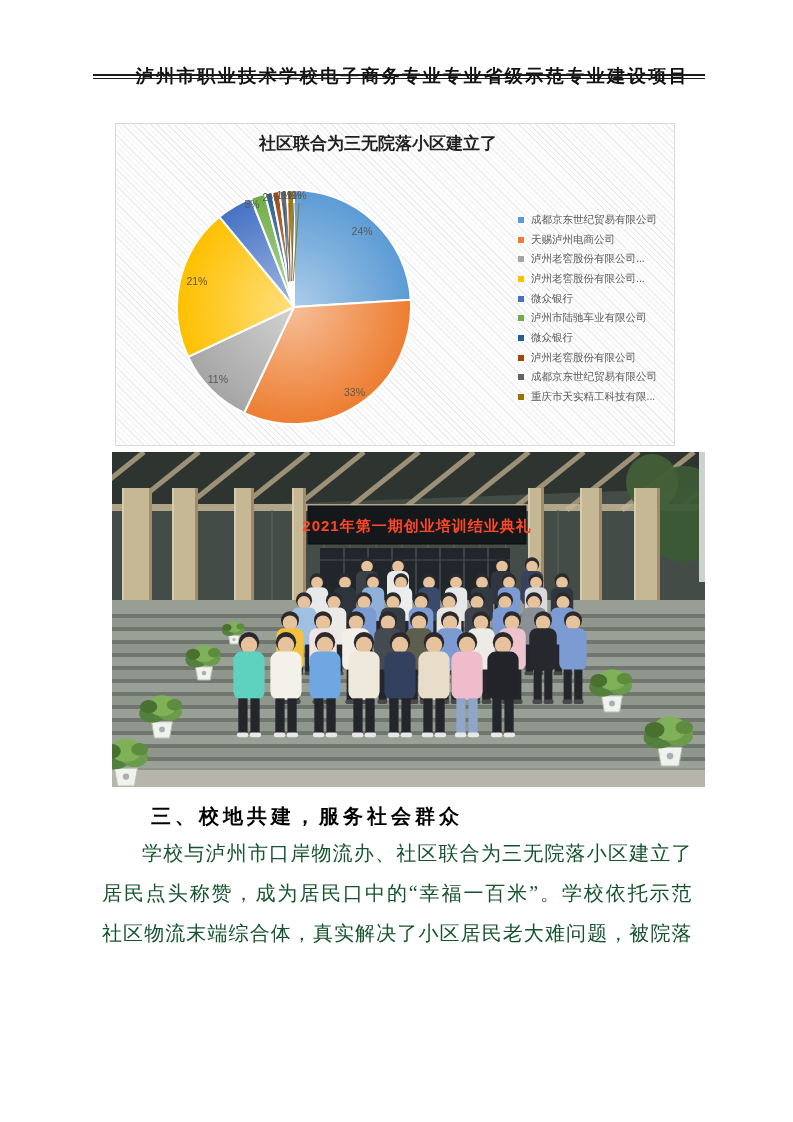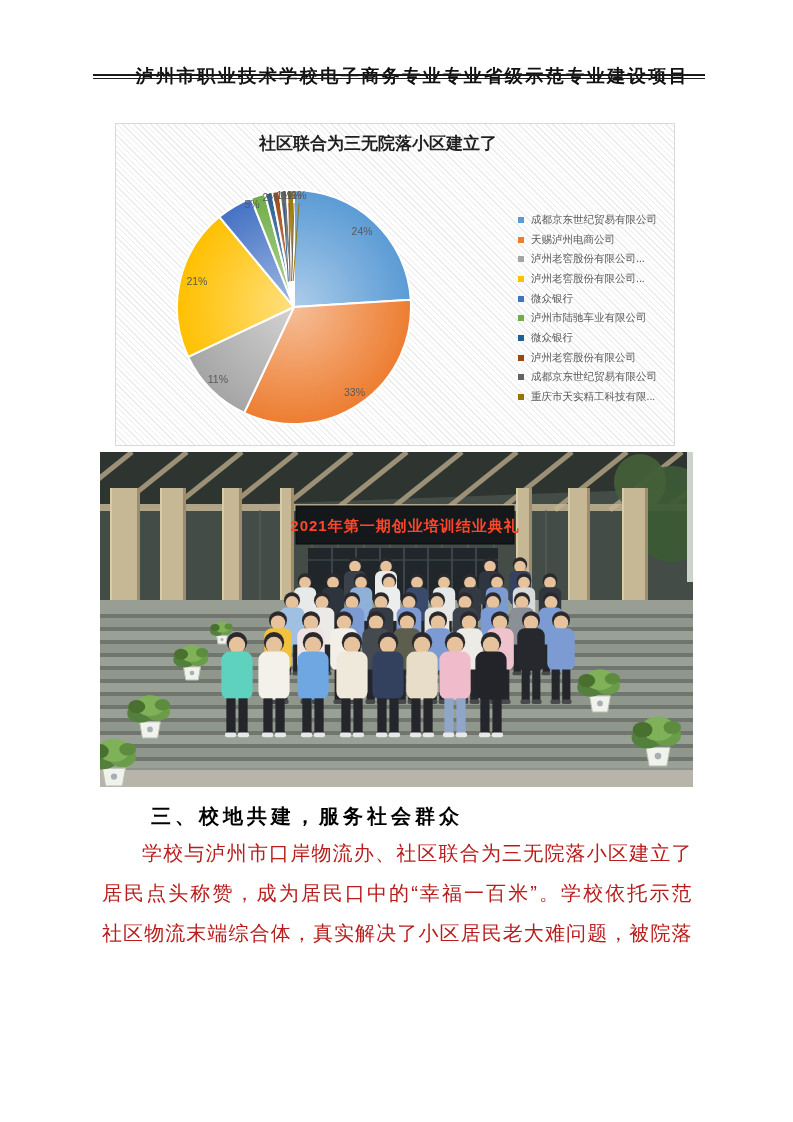--- a/index.html
+++ b/index.html
@@ -15,27 +15,27 @@
     border:1px solid #d9d9d9;
     background:repeating-linear-gradient(45deg,#ffffff 0px,#ffffff 3px,#ececec 3px,#ececec 4px);}
   .chart-title{position:absolute;top:8px;left:0;width:524px;text-align:center;
     font-size:17px;font-weight:bold;color:#1f1f1f;}
   .pie-svg{position:absolute;left:0;top:0;width:558px;height:321px;}
   .legend{position:absolute;left:390px;top:74px;margin:12px;padding:0;list-style:none;}
   .legend li{display:flex;align-items:center;height:19.7px;}
   .legend .sw{width:6px;height:6px;flex:0 0 6px;margin-right:7px;}
   .legend .lt{font-size:10.5px;color:#595959;white-space:nowrap;}
   
-  .photo{position:absolute;left:100px;top:452px;width:593px;height:325px;}
+  .photo{position:absolute;left:112px;top:452px;width:593px;height:325px;}
   .photo svg{display:block;width:593px;height:335px;}
   
   .section-heading{position:absolute;left:143px;top:795px;margin:8px;
     font-size:20px;font-weight:bold;letter-spacing:4px;color:#000;}
   .body-text{position:absolute;left:102px;top:833px;width:590px;
-    font-family:Liberation Sans, sans-serif;font-size:20px;color:#b91c1c;}
+    font-family:Liberation Serif, serif;font-size:20px;color:#14532d;}
   .body-line{height:40px;line-height:40px;text-align:justify;text-align-last:justify;
     letter-spacing:0.5px;white-space:nowrap;}
   .body-line.indent{text-indent:40px;}
 </style>
 </head>
 <body>
 
 <div class="page">
 
   <div class="header-title">泸州市职业技术学校电子商务专业专业省级示范专业建设项目</div>

